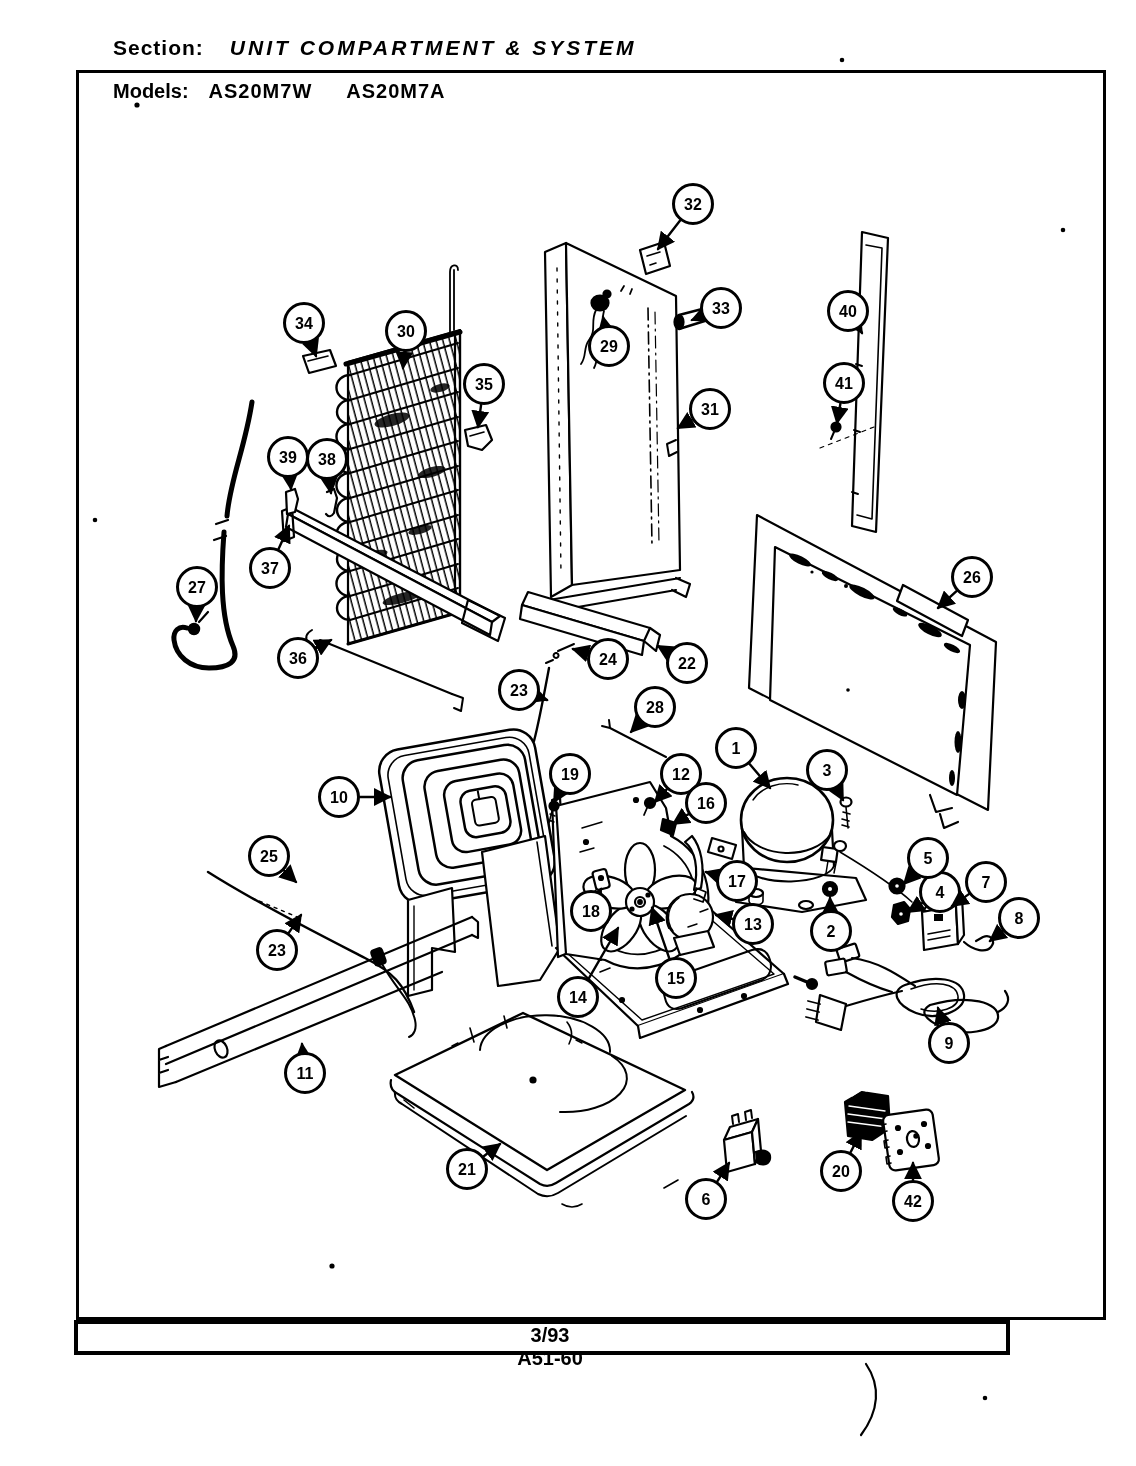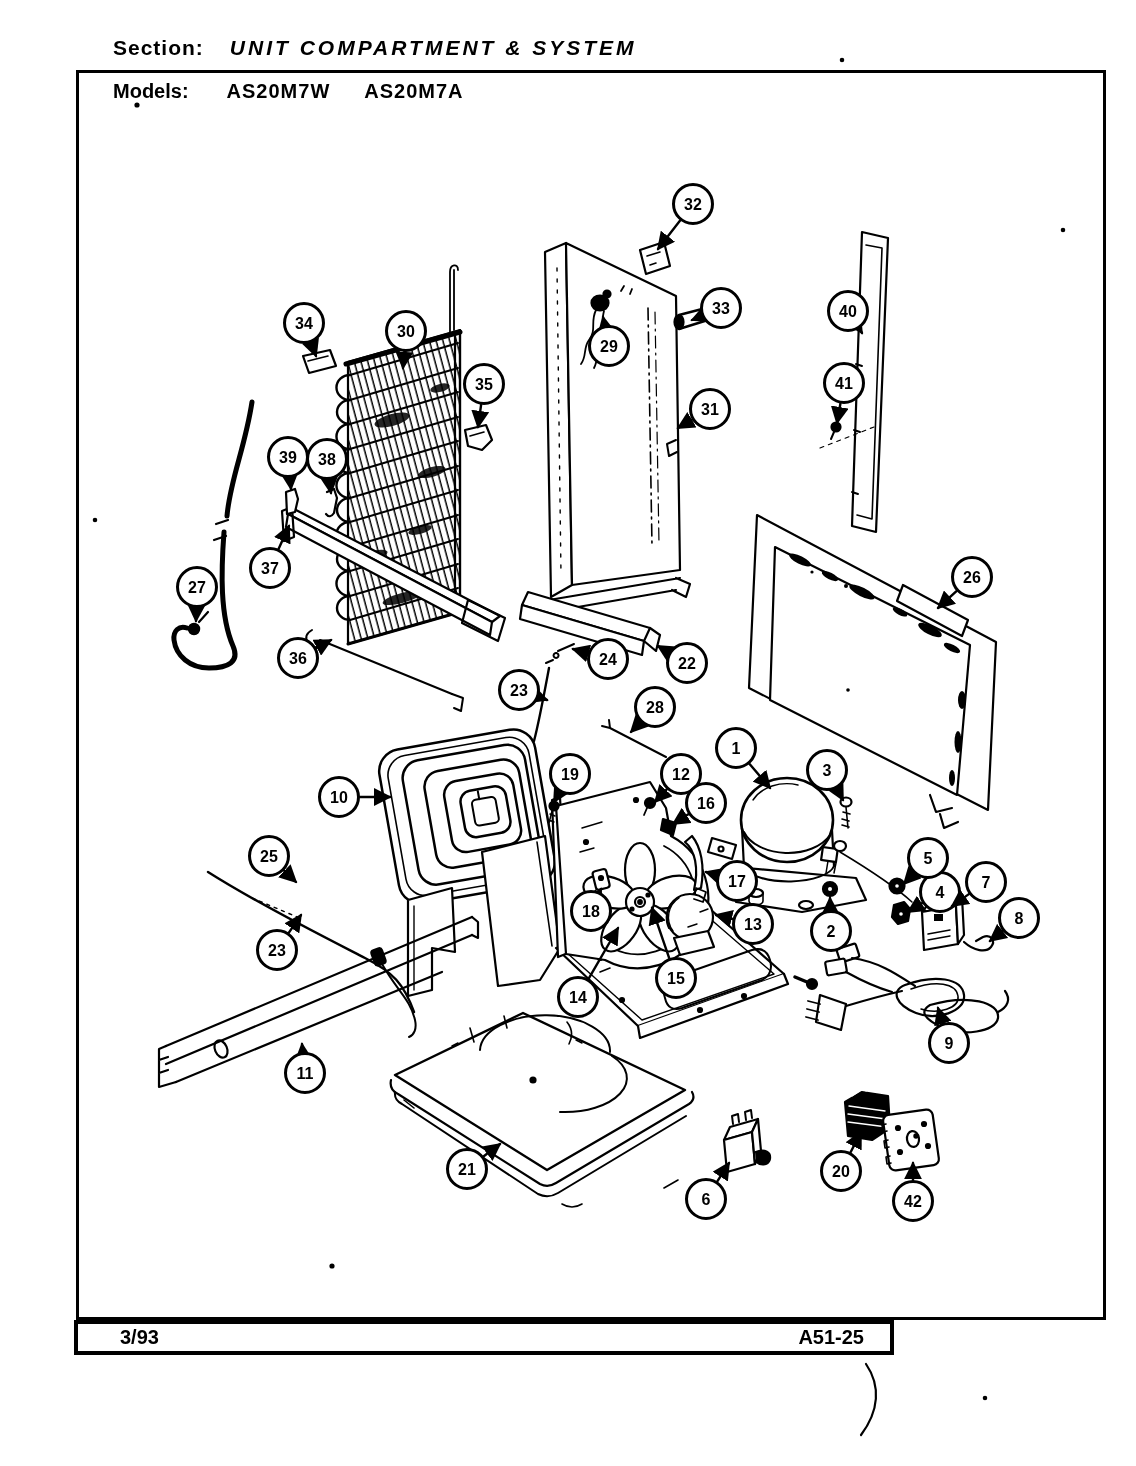--- a/index.html
+++ b/index.html
@@ -5,31 +5,31 @@
   html,body{margin:0;padding:0;background:#e8e8e8;}
   .page{
     position:relative;width:1136px;height:1466px;background:#ffffff;
     font-family:"Liberation Sans",sans-serif;color:#000;overflow:hidden;
     margin:0 auto;
   }
   .hdr-line{position:absolute;left:113px;top:36px;font-size:21px;font-weight:bold;white-space:nowrap;}
   .hdr-line .lbl{margin-right:26px;letter-spacing:1px;}
   .hdr-line .ttl{letter-spacing:3px;font-style:italic;}
   .models-line{position:absolute;left:113px;top:80px;font-size:20px;font-weight:bold;white-space:nowrap;}
-  .models-line .lbl{margin-right:38px;}
+  .models-line .lbl{margin-right:20px;}
   .models-line .mdl{margin-right:34px;letter-spacing:1px;}
   .main-box{
     position:absolute;left:76px;top:70px;width:1030px;height:1250px;
     border:3px solid #000;box-sizing:border-box;
   }
   .footer-bar{
-    position:absolute;left:74px;top:1320px;width:820px;height:35px;
+    position:absolute;left:74px;top:1320px;width:936px;height:35px;
     border:4px solid #000;box-sizing:border-box;
     display:flex;justify-content:space-between;align-items:center;
-    padding:0 26px 0 42px;font-size:20px;font-weight:bold;
+    padding:0 26px 0 42px;font-size:20px;font-weight:bold;flex-direction:column;
   }
   svg.art{position:absolute;left:0;top:0;z-index:2;pointer-events:none;}
   .callout-num{font-family:"Liberation Sans",sans-serif;font-weight:bold;font-size:16px;}
 </style>
 </head>
 <body>
 
 <div class="page">
 
   <div class="hdr-line">
@@ -37,21 +37,21 @@
   </div>
 
   <div class="main-box"></div>
 
   <div class="models-line">
     <span class="lbl">Models:</span><span class="mdl">AS20M7W</span><span class="mdl">AS20M7A</span>
   </div>
 
   <div class="footer-bar">
     <span>3/93</span>
-    <span>A51-25</span>
+    <span>A51-60</span>
   </div>
 
   <svg class="art" width="1136" height="1466" viewBox="0 0 1136 1466">
     <defs>
       <marker id="arr" viewBox="0 0 10 10" refX="9" refY="5" markerWidth="7.5" markerHeight="7.5" orient="auto">
         <path d="M0,0 L10,5 L0,10 Z" fill="#000"></path>
       </marker>
       <pattern id="fins" width="6.5" height="14" patternUnits="userSpaceOnUse" patternTransform="rotate(-15 400 480)">
         <rect width="6.5" height="14" fill="#fff"></rect>
         <line x1="3" y1="0" x2="3" y2="14" stroke="#000" stroke-width="1.5"></line>

